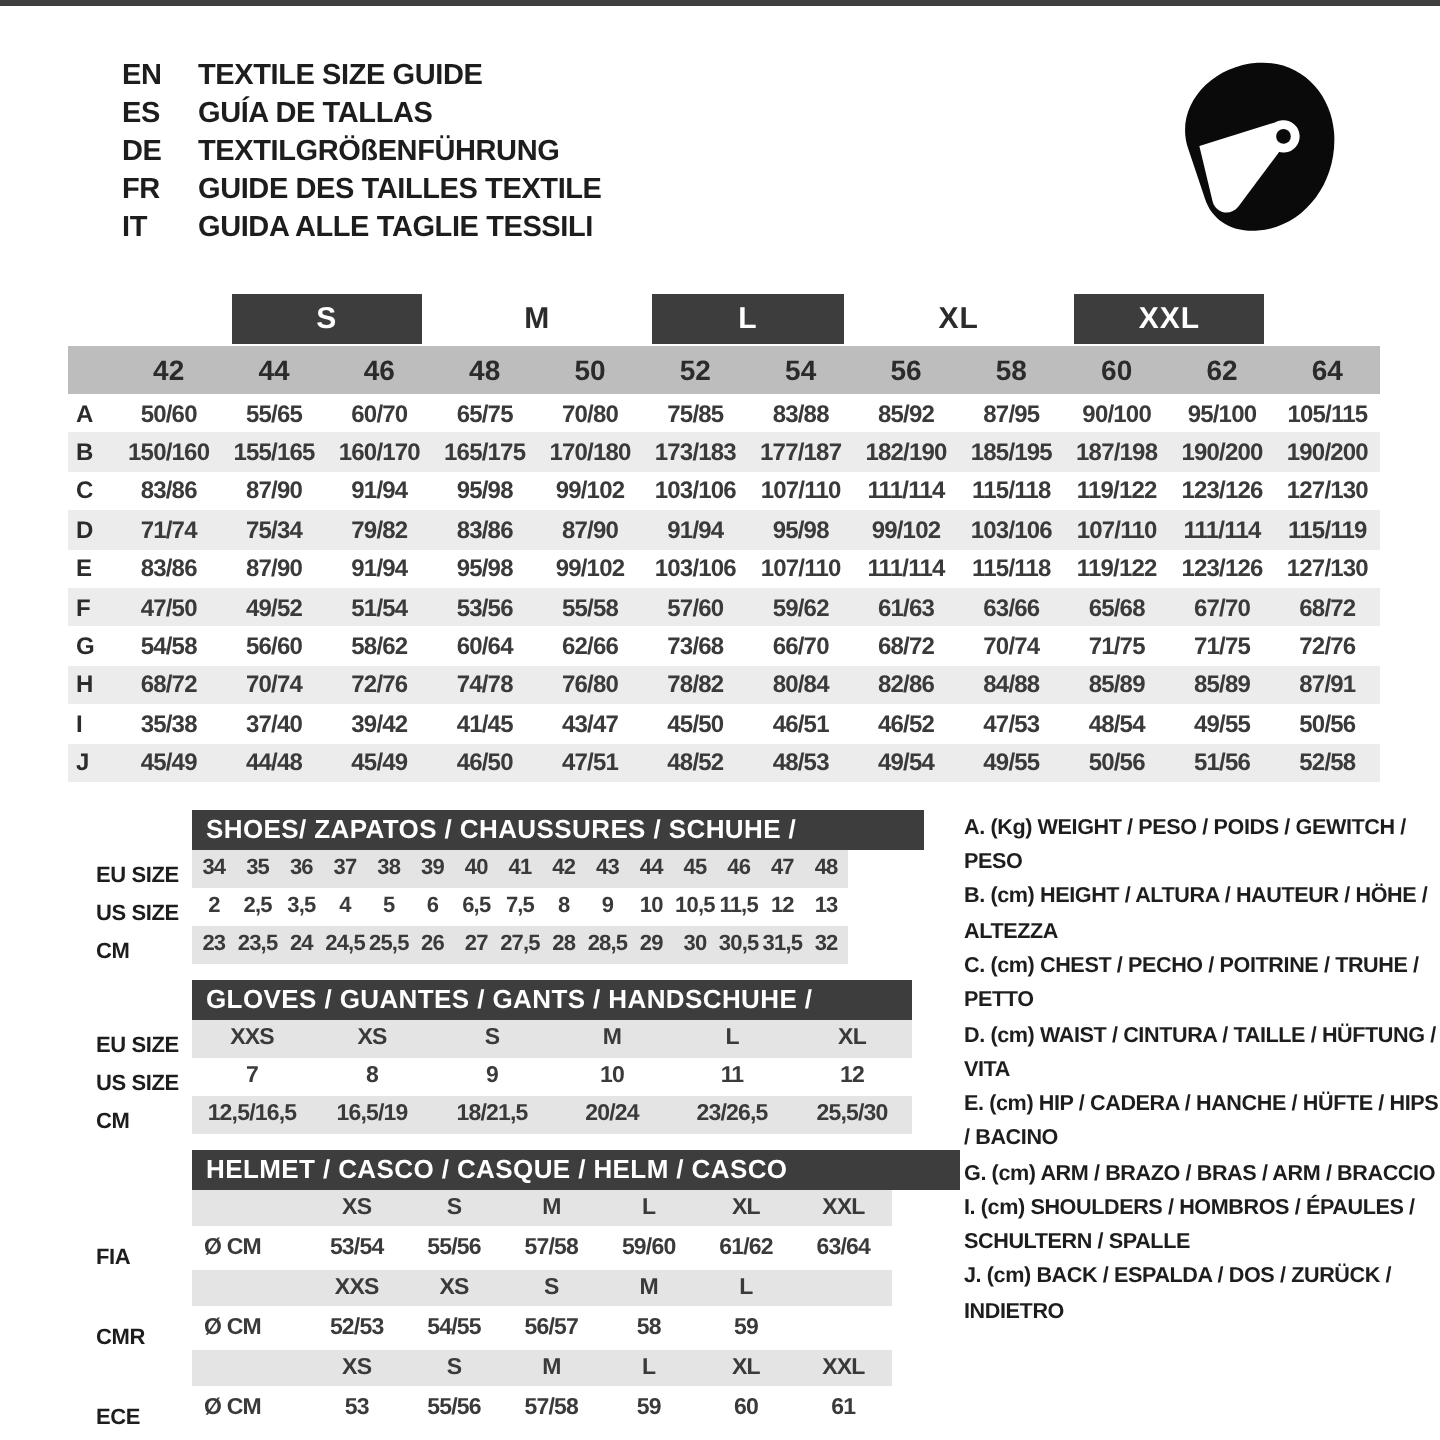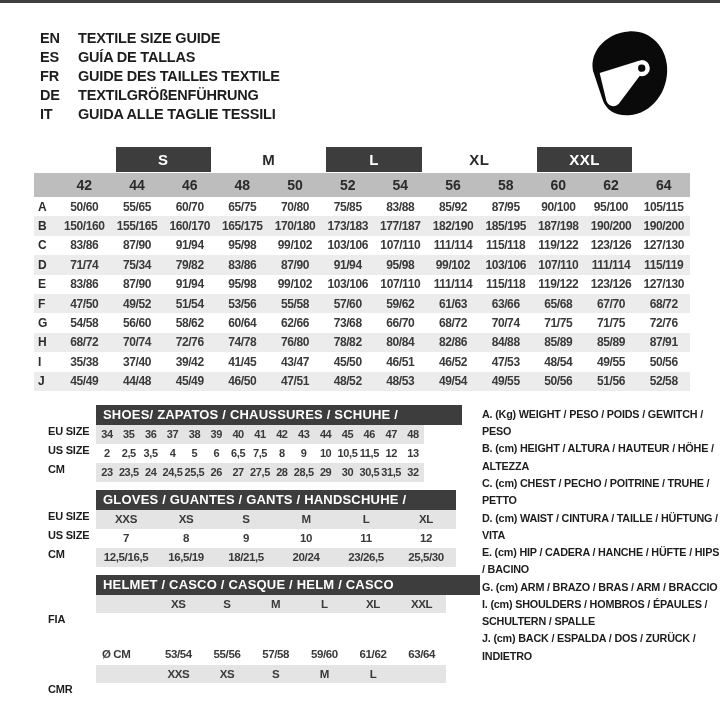--- a/index.html
+++ b/index.html
@@ -1,21 +1,21 @@
 <!DOCTYPE html>
 <html><head>
 <meta charset="utf-8">
 <style>
   * { box-sizing: border-box; margin: 0; padding: 0; }
   html, body { width: 720px; height: 720px; background: #fff; overflow: hidden; }
   body { font-family: "Liberation Sans", sans-serif; color: #222; }
   .top-rule { height: 3px; background: #3f3f3f; }
 
   
-  .header { position: relative; height: 128px; padding: 26px 0 0 40px; }
+  .header { position: relative; height: 128px; padding: 26px 0 0 61px; }
   .lang-row { display: flex; font-weight: bold; font-size: 14.5px; line-height: 19px; letter-spacing: -0.2px; color: #1d1d1d; }
   .lang-code { width: 38px; }
   .helmet-icon { position: absolute; top: 20px; right: 46px; width: 94px; height: 100px; transform: rotate(-4deg); }
 
   
   .size-table { margin: 16px 0 0 34px; width: 656px; }
   .size-grid { display: grid; grid-template-columns: 24px repeat(12, 1fr); }
   .grp { height: 25px; display: flex; align-items: center; justify-content: center;
          font-weight: bold; font-size: 15px; color: #2b2b2b; letter-spacing: 0.5px; }
   .grp.dark { background: #3d3d3d; color: #fff; margin: 0 5px 1px 5px; }
@@ -25,37 +25,37 @@
           font-weight: bold; font-size: 12px; color: #3a3a3a; letter-spacing: -0.4px; white-space: nowrap; }
   .cell.letter { justify-content: flex-start; padding-left: 4px; color: #2b2b2b; }
   .cell.alt { background: #ececec; }
 
   
   .lower { display: flex; margin-top: 14px; padding-left: 30px; }
   .lower-left { width: 442px; }
   .section { margin-bottom: 8px; }
   .sec-title { margin-left: 66px; background: #3d3d3d; color: #fff; font-weight: bold;
                font-size: 13px; letter-spacing: 0.2px; height: 20px; line-height: 20px; padding: 0 7px; }
-  .sec-row { display: flex; align-items: flex-start; }
+  .sec-row { display: flex; align-items: flex-end; }
   .sec-label { width: 66px; padding-left: 18px; font-weight: bold; font-size: 11px; color: #1d1d1d;
                display: flex; align-items: center; letter-spacing: -0.2px; }
   .sec-cells { display: grid; }
   .w-shoes  { width: 328px; grid-template-columns: repeat(15, 1fr); }
   .w-gloves { width: 360px; grid-template-columns: repeat(6, 1fr); }
   .w-helmet { width: 350px; grid-template-columns: 58px repeat(6, 1fr); }
   .t-shoes  { width: 366px; }
   .t-gloves { width: 360px; }
   .t-helmet { width: 384px; }
   .scell { height: 19px; display: flex; align-items: center; justify-content: center;
            font-weight: bold; font-size: 11.5px; color: #3a3a3a; letter-spacing: -0.4px; white-space: nowrap; }
   .scell.small { font-size: 11px; }
   .scell.unit { justify-content: flex-start; padding-left: 6px; }
   .row-shaded .scell { background: #e4e4e4; }
   .hband .scell { height: 18px; }
-  .hdata .scell { height: 22px; margin-top: 30px; }
+  .hdata .scell { height: 22px; }
 
   
   .legend { width: 240px; margin-left: 10px; margin-top: 1px; }
   .legend-item { font-weight: bold; font-size: 10.8px; line-height: 1.6; color: #1d1d1d; letter-spacing: -0.2px; }
 </style>
 </head>
 <body>
 
 <div class="top-rule"></div>
 
@@ -63,26 +63,26 @@
   <div id="lang-list">
       <div class="lang-row">
         <div class="lang-code">EN</div>
         <div class="lang-title">TEXTILE SIZE GUIDE</div>
       </div>
       <div class="lang-row">
         <div class="lang-code">ES</div>
         <div class="lang-title">GUÍA DE TALLAS</div>
       </div>
       <div class="lang-row">
+        <div class="lang-code">DE</div>
+        <div class="lang-title">TEXTILGRÖßENFÜHRUNG</div>
+      </div>
+      <div class="lang-row">
         <div class="lang-code">FR</div>
         <div class="lang-title">GUIDE DES TAILLES TEXTILE</div>
-      </div>
-      <div class="lang-row">
-        <div class="lang-code">DE</div>
-        <div class="lang-title">TEXTILGRÖßENFÜHRUNG</div>
       </div>
       <div class="lang-row">
         <div class="lang-code">IT</div>
         <div class="lang-title">GUIDA ALLE TAGLIE TESSILI</div>
       </div>
     </div>
   <div class="helmet-icon">
     <svg viewBox="0 0 100 100" width="94" height="100" aria-hidden="true">
       <path fill="#0a0a0a" d="M55 6 C78 6 93 25 93 46 C93 73 73 95 49 95 C35 95 25 88 22 76 L15 49 C9 27 29 6 55 6 Z"></path>
       <path fill="#ffffff" d="M21 48 L61 38.5 C68 37 71.5 43 68 48.5 L39.5 81.5 C35 86.5 27.5 84.5 26 78 Z"></path>

